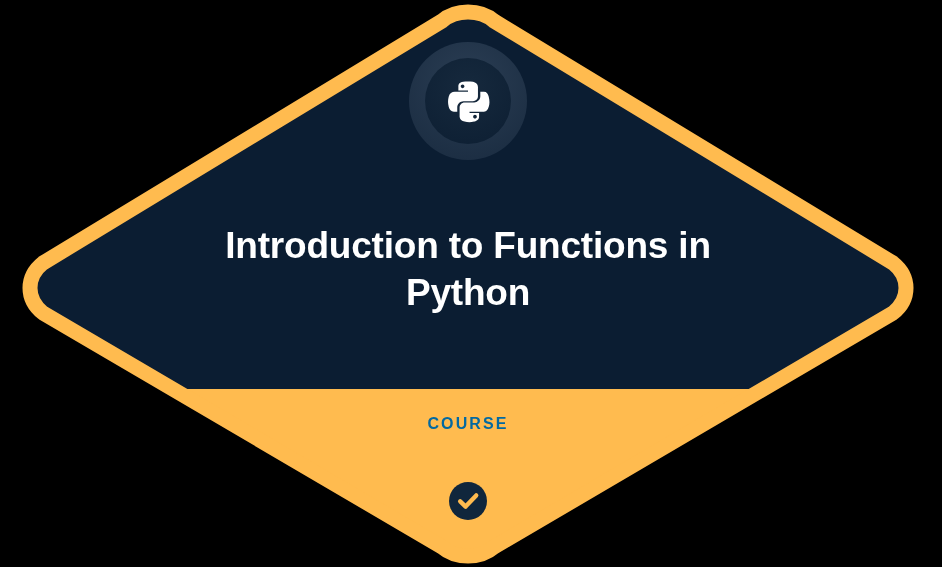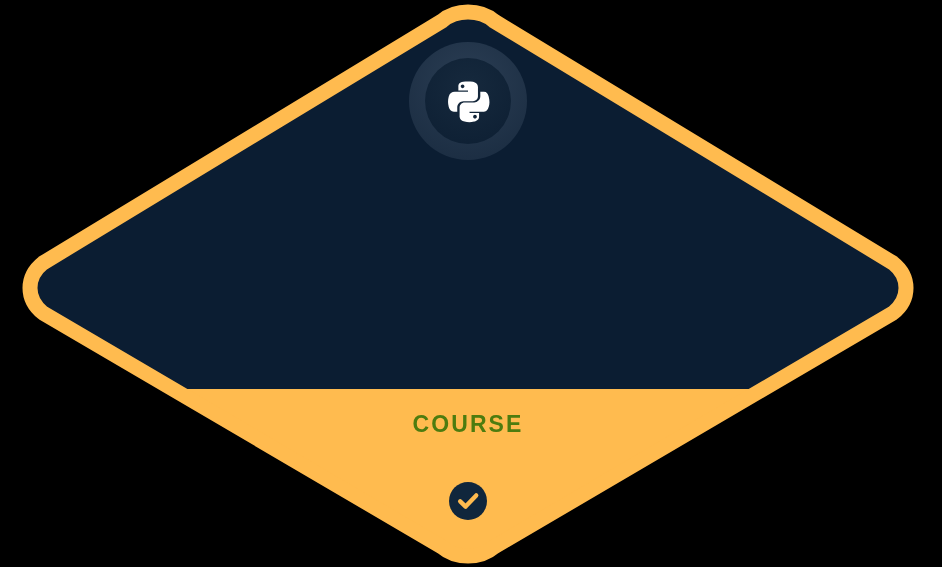--- a/index.html
+++ b/index.html
@@ -59,23 +59,23 @@
 
   #status-block {
     position: absolute;
     left: 268px;
     top: 406px;
     width: 400px;
     text-align: center;
   }
 
   .status-line {
-    color: #4d7c0f;
+    color: #0369a1;
     font-family: "Liberation Sans", sans-serif;
-    font-size: 23px;
+    font-size: 16px;
     font-weight: 700;
     letter-spacing: 2.1px;
     line-height: 36px;
     text-transform: uppercase;
   }
 
   #check-badge-wrap {
     position: absolute;
     left: 449px;
     top: 482px;
@@ -130,20 +130,21 @@
         <path fill="#ffffff" d="M15.8 0.2c-1.3 0-2.6 0.1-3.7 0.3C8.8 1.1 8.2 2.3 8.2 4.6v3h7.8v1H5.3C3 8.6 1 10 0.4 12.6c-0.7 3-0.7 4.9 0 8.1 0.6 2.3 1.9 4 4.2 4h2.7v-3.6c0-2.6 2.3-4.9 5-4.9h7.7c2.2 0 4-1.8 4-4V4.6c0-2.1-1.8-3.7-4-4.1C18.6 0.3 17.2 0.2 15.8 0.2zM11.6 2.6c0.8 0 1.5 0.7 1.5 1.5 0 0.8-0.7 1.5-1.5 1.5-0.8 0-1.5-0.7-1.5-1.5C10.1 3.2 10.8 2.6 11.6 2.6z"></path>
         <path fill="#ffffff" d="M25.9 8.6v3.5c0 2.7-2.3 5-5 5h-7.7c-2.1 0-4 1.8-4 4v7.5c0 2.1 1.9 3.4 4 4 2.5 0.7 4.8 0.9 7.7 0 2-0.6 4-1.7 4-4v-3h-7.7v-1h11.6c2.3 0 3.1-1.6 3.9-4 0.8-2.4 0.8-4.8 0-8.1-0.6-2.3-1.6-4-3.9-4H25.9zM21.6 27.1c0.8 0 1.5 0.7 1.5 1.5 0 0.8-0.7 1.5-1.5 1.5-0.8 0-1.5-0.7-1.5-1.5C20.1 27.8 20.8 27.1 21.6 27.1z"></path>
       </g>
     </g>
 
     <use href="#diamondPath" fill="none" stroke="#ffbb4f" stroke-width="15" stroke-linejoin="round"></use>
   </svg>
 
   <div class="overlay">
 
+    <div id="course-title">Introduction to Functions in Python</div>
 
     <div id="status-block">
       <div class="status-line">COURSE</div>
     </div>
 
     <div id="check-badge-wrap">
       <svg viewBox="0 0 38 38" width="38" height="38" xmlns="http://www.w3.org/2000/svg">
         <circle cx="19" cy="19" r="19" fill="#10263c"></circle>
         <path d="M11.2 19.4 L16.6 24.6 L27.2 13.4" fill="none" stroke="#ffbb4f" stroke-width="4.4" stroke-linecap="round" stroke-linejoin="round"></path>
       </svg>

